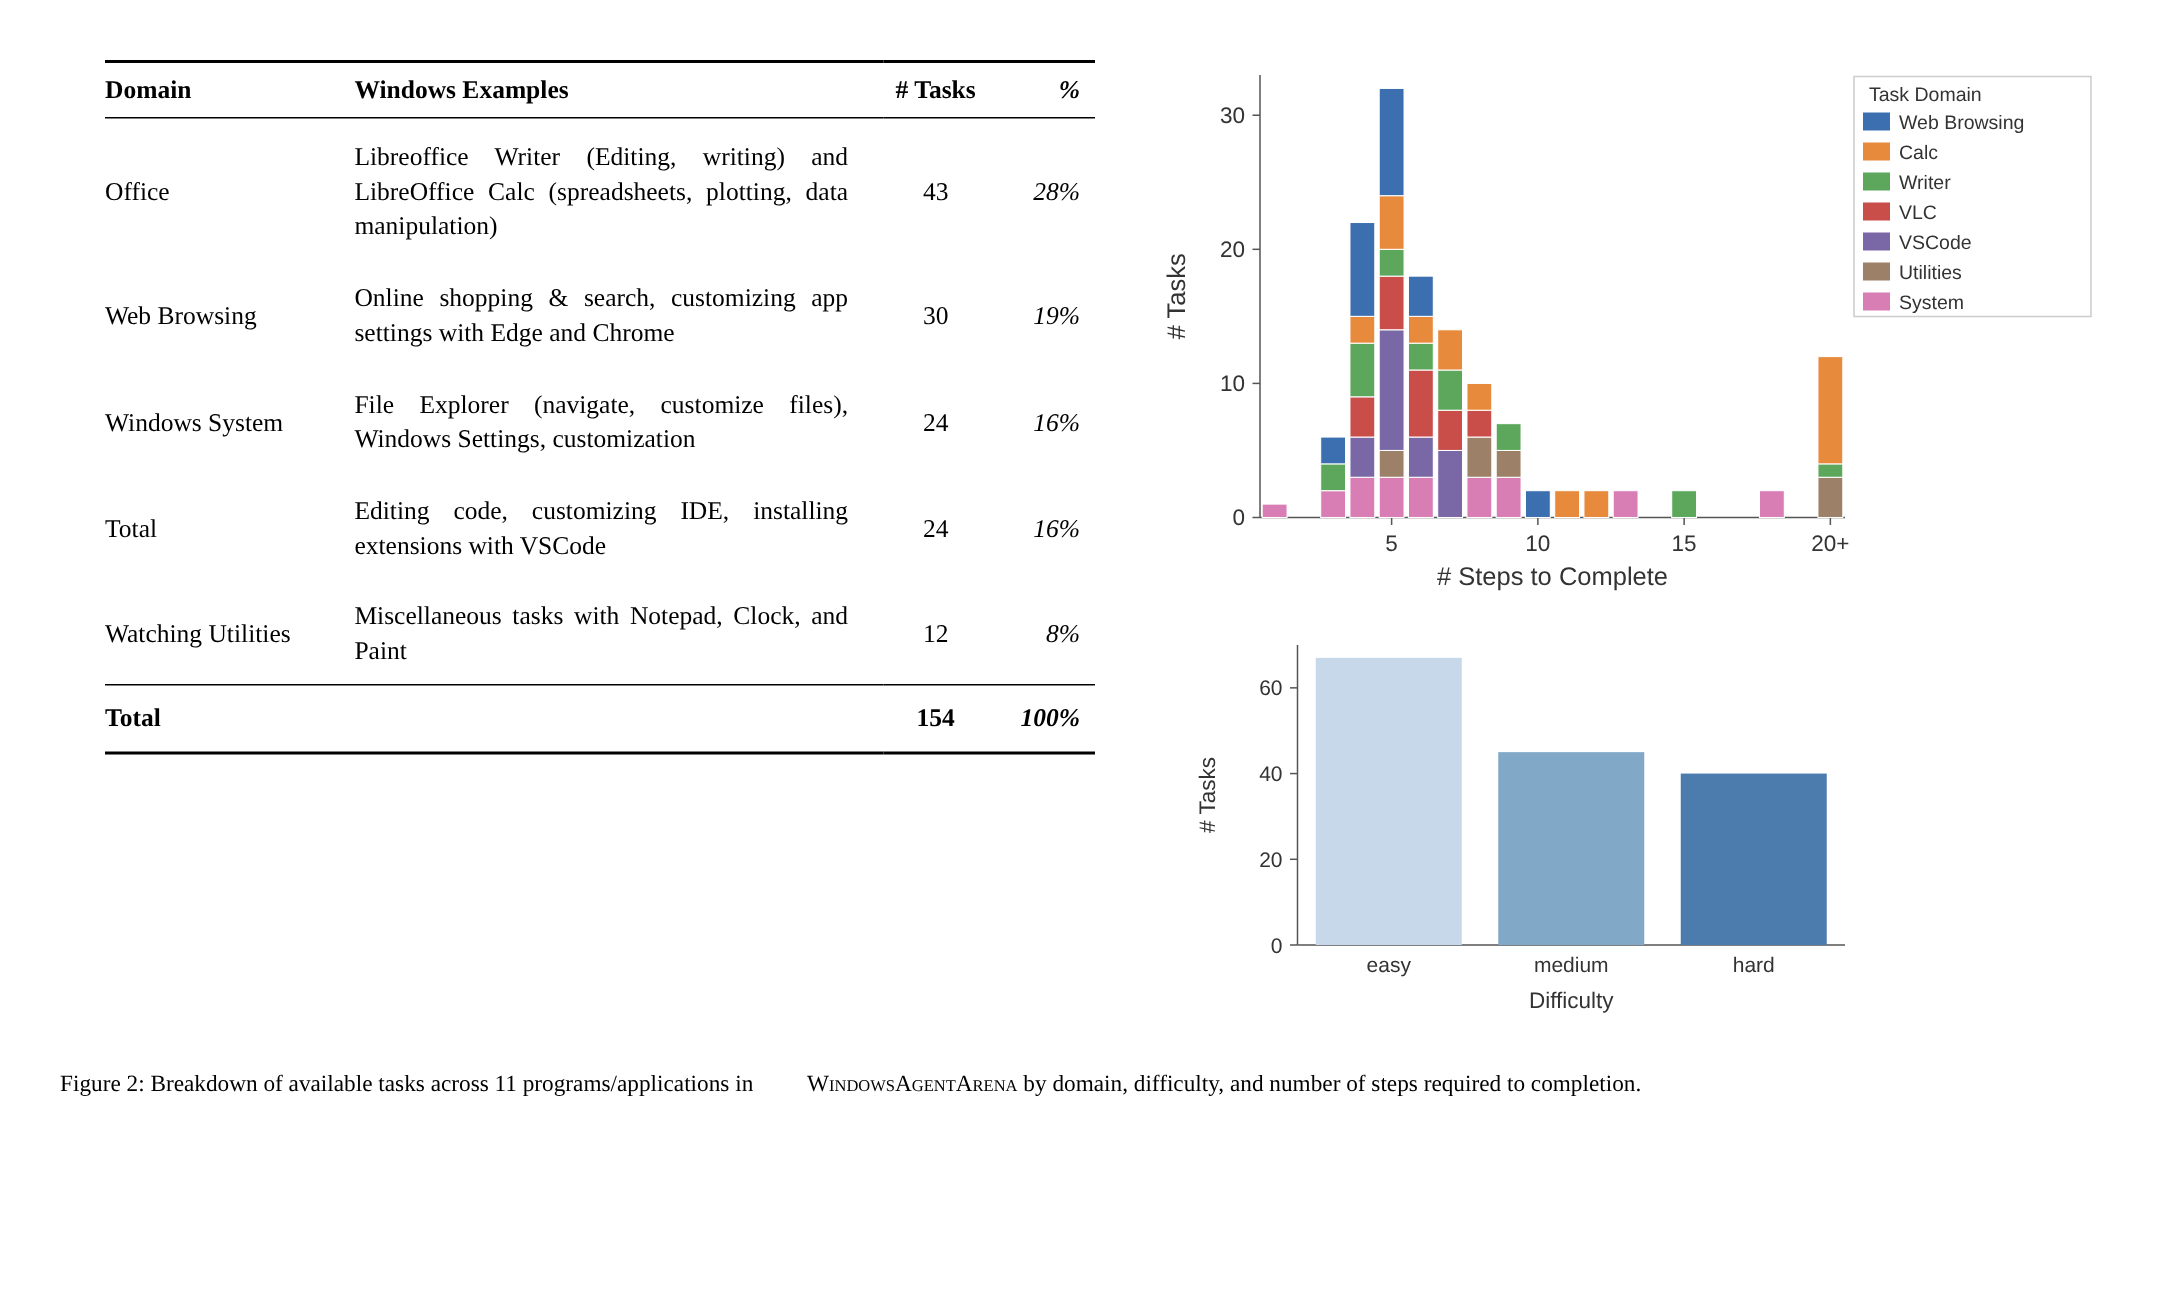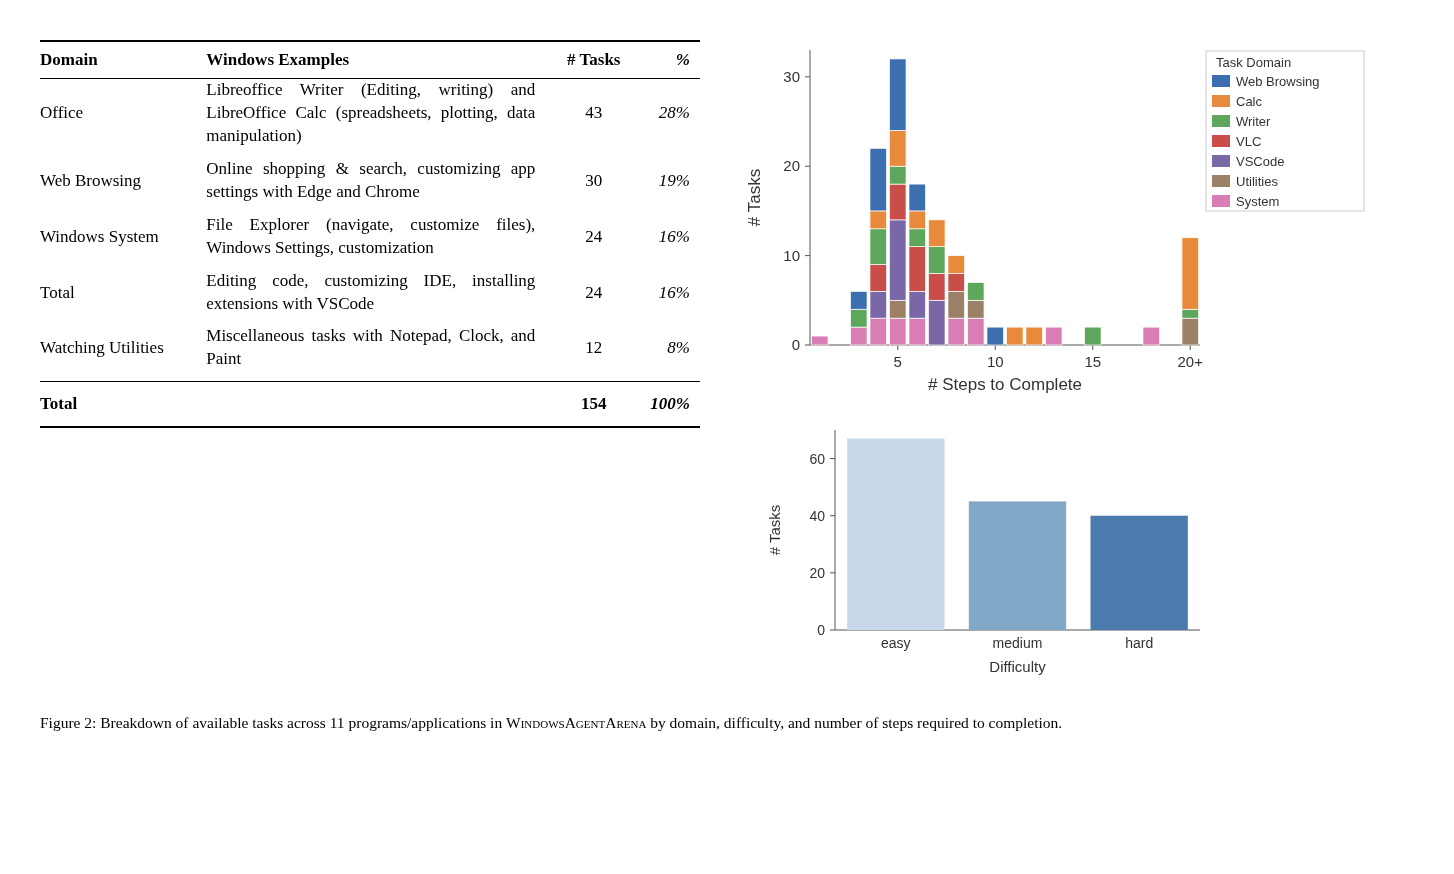--- a/index.html
+++ b/index.html
@@ -9,20 +9,21 @@
     background: #fff;
     color: #000;
     display: flex;
     flex-direction: column;
   }
   .content-row {
     display: flex;
     flex-direction: row;
     gap: 40px;
     align-items: flex-start;
+    margin-left: 30px;
   }
   .table-section {
     flex: 0 0 660px;
   }
   table.domain-table {
     border-collapse: collapse;
     width: 100%;
     font-size: 17px;
   }
   table.domain-table thead tr {
@@ -40,21 +41,21 @@
   }
   table.domain-table th.pct, table.domain-table td.pct {
     text-align: right;
     padding-right: 10px;
     font-style: italic;
   }
   table.domain-table th.pct {
     font-style: italic;
   }
   table.domain-table td {
-    padding: 0 10px 10px 0;
+    padding: 15px 10px 10px 0;
     vertical-align: middle;
   }
   table.domain-table td.examples {
     text-align: justify;
     line-height: 1.35;
     padding-right: 24px;
     max-width: 260px;
   }
   table.domain-table tbody tr:last-child td {
     border-top: 1.2px solid #000;
@@ -82,20 +83,21 @@
     margin-top: 32px;
     font-size: 15.5px;
     line-height: 1.45;
     text-align: justify;
   }
   .caption .fig-label {
     font-weight: normal;
   }
   .smallcaps {
     font-variant: small-caps;
+    margin-left: 32px;
   }
   svg text {
     font-family: 'Segoe UI', Arial, sans-serif;
   }
 </style>
 </head>
 <body>
 
 <div class="content-row">
   <div class="table-section">

